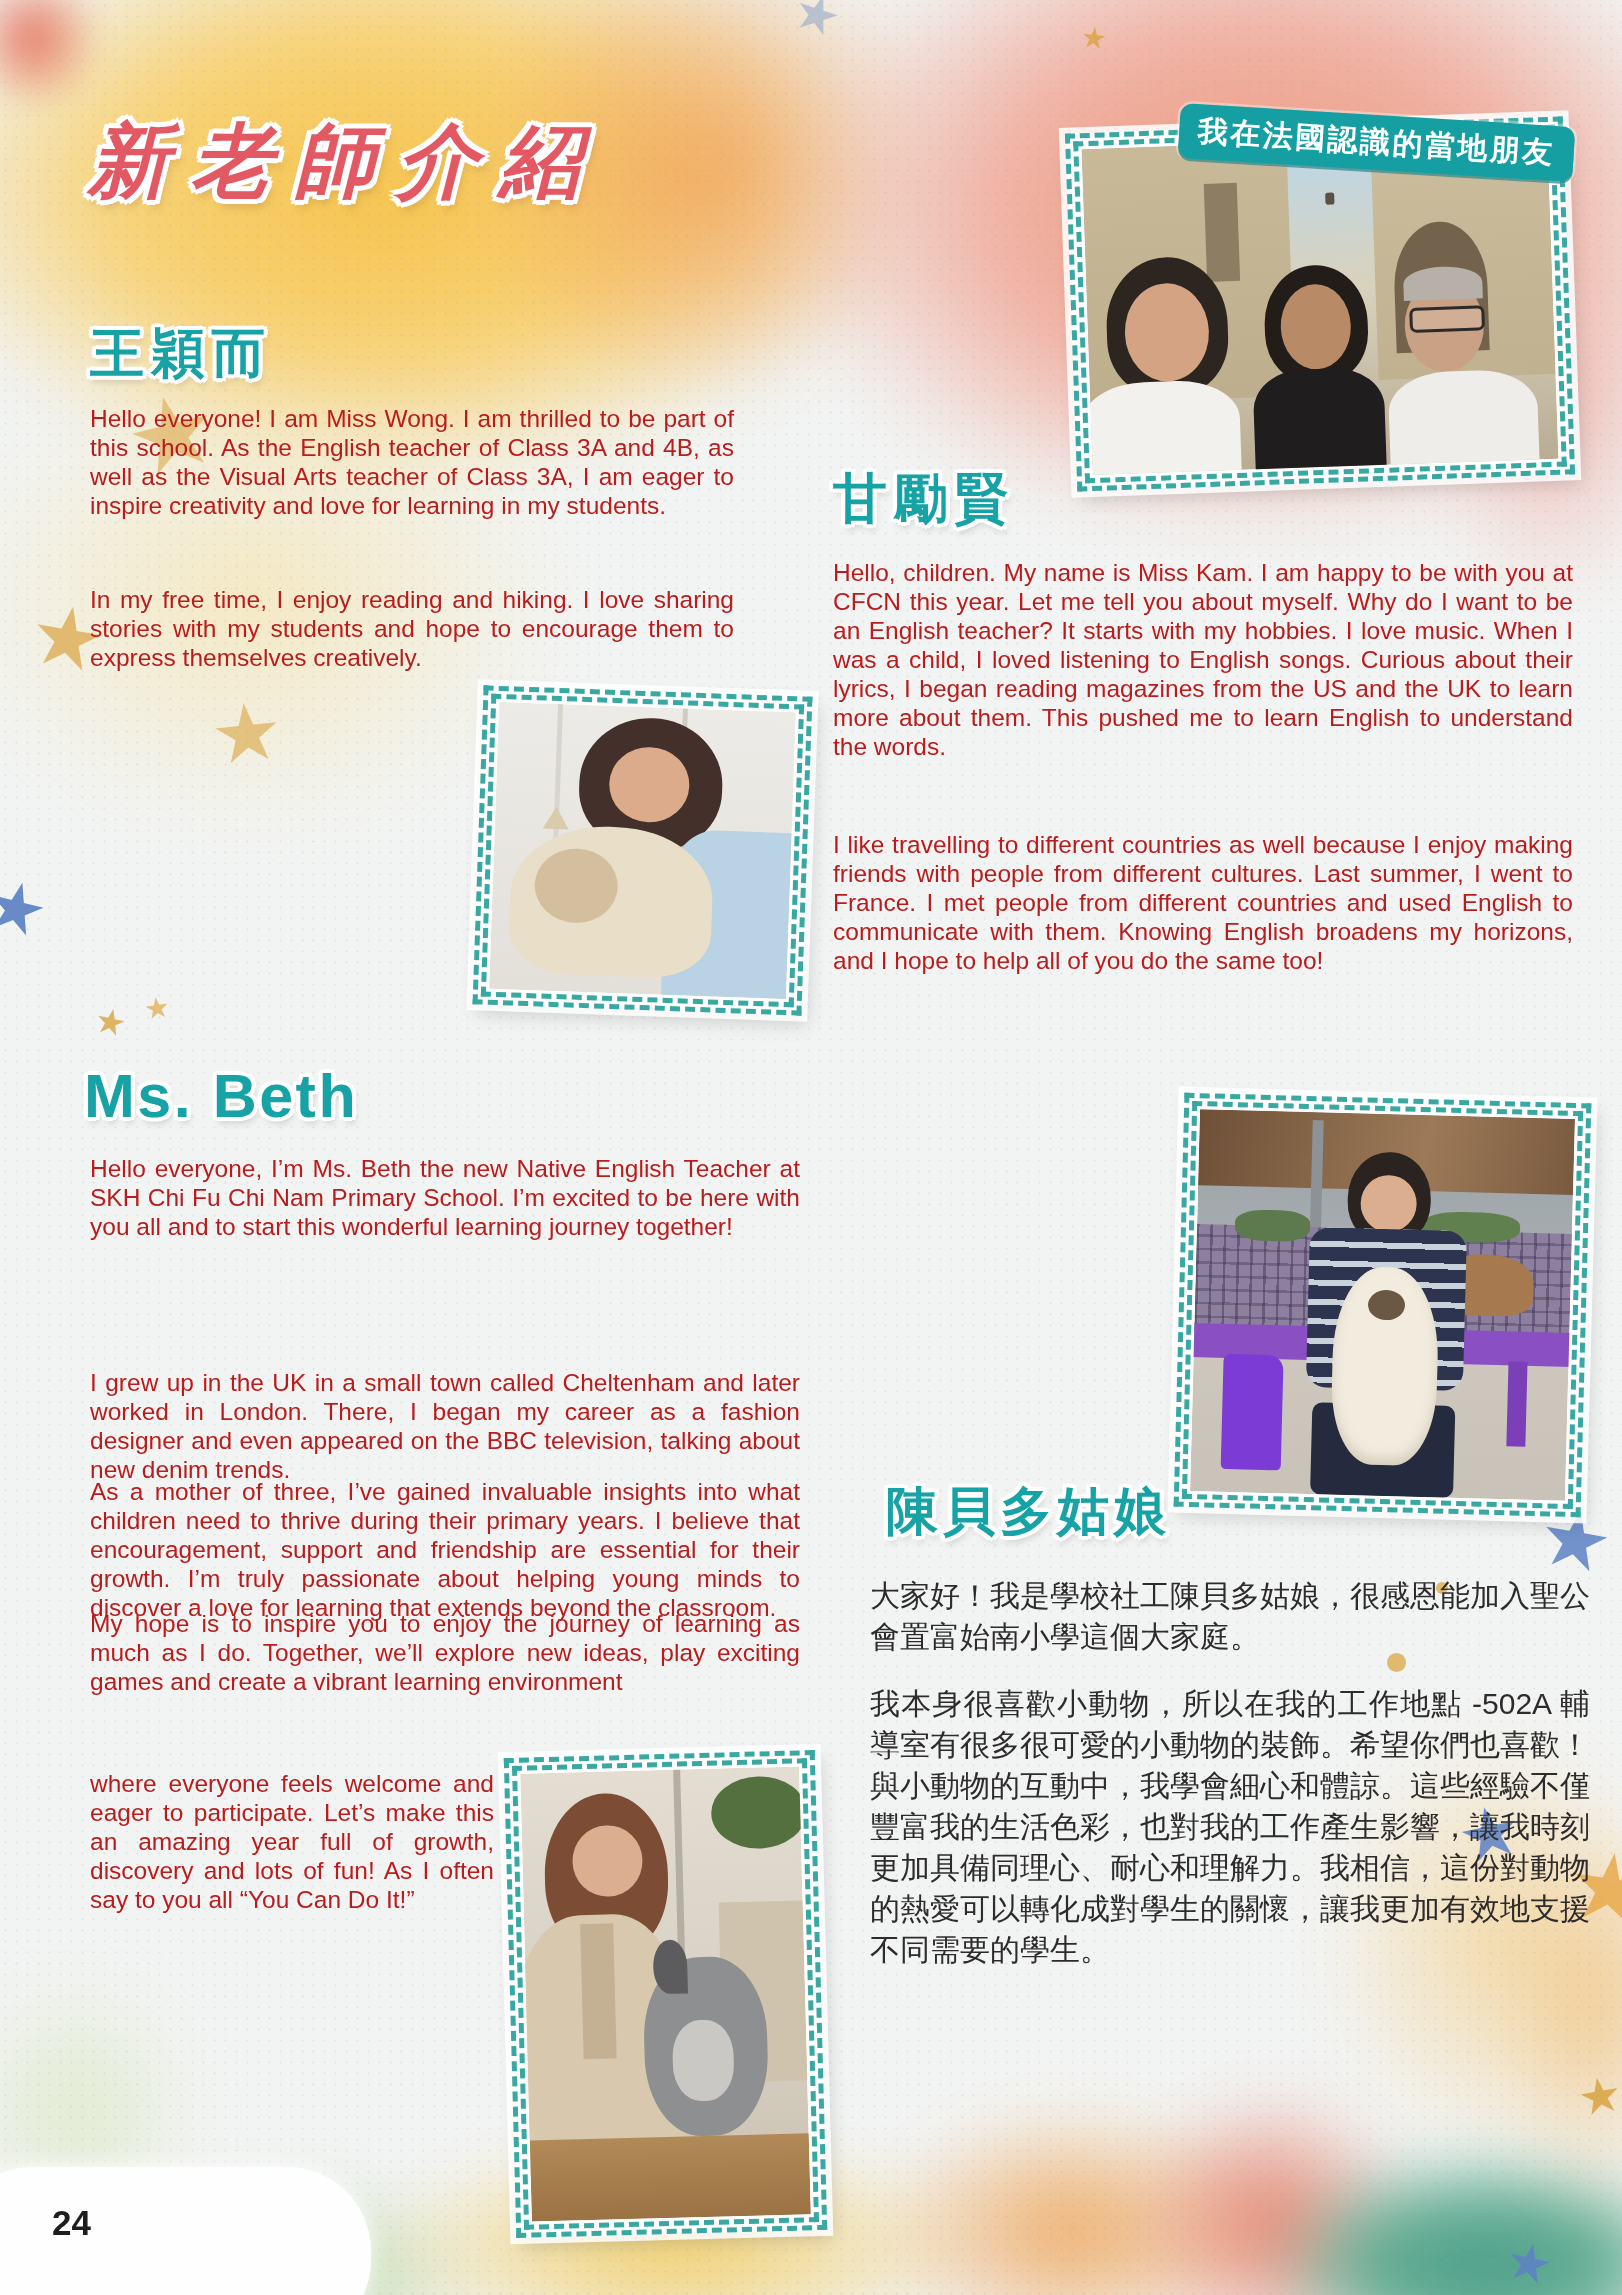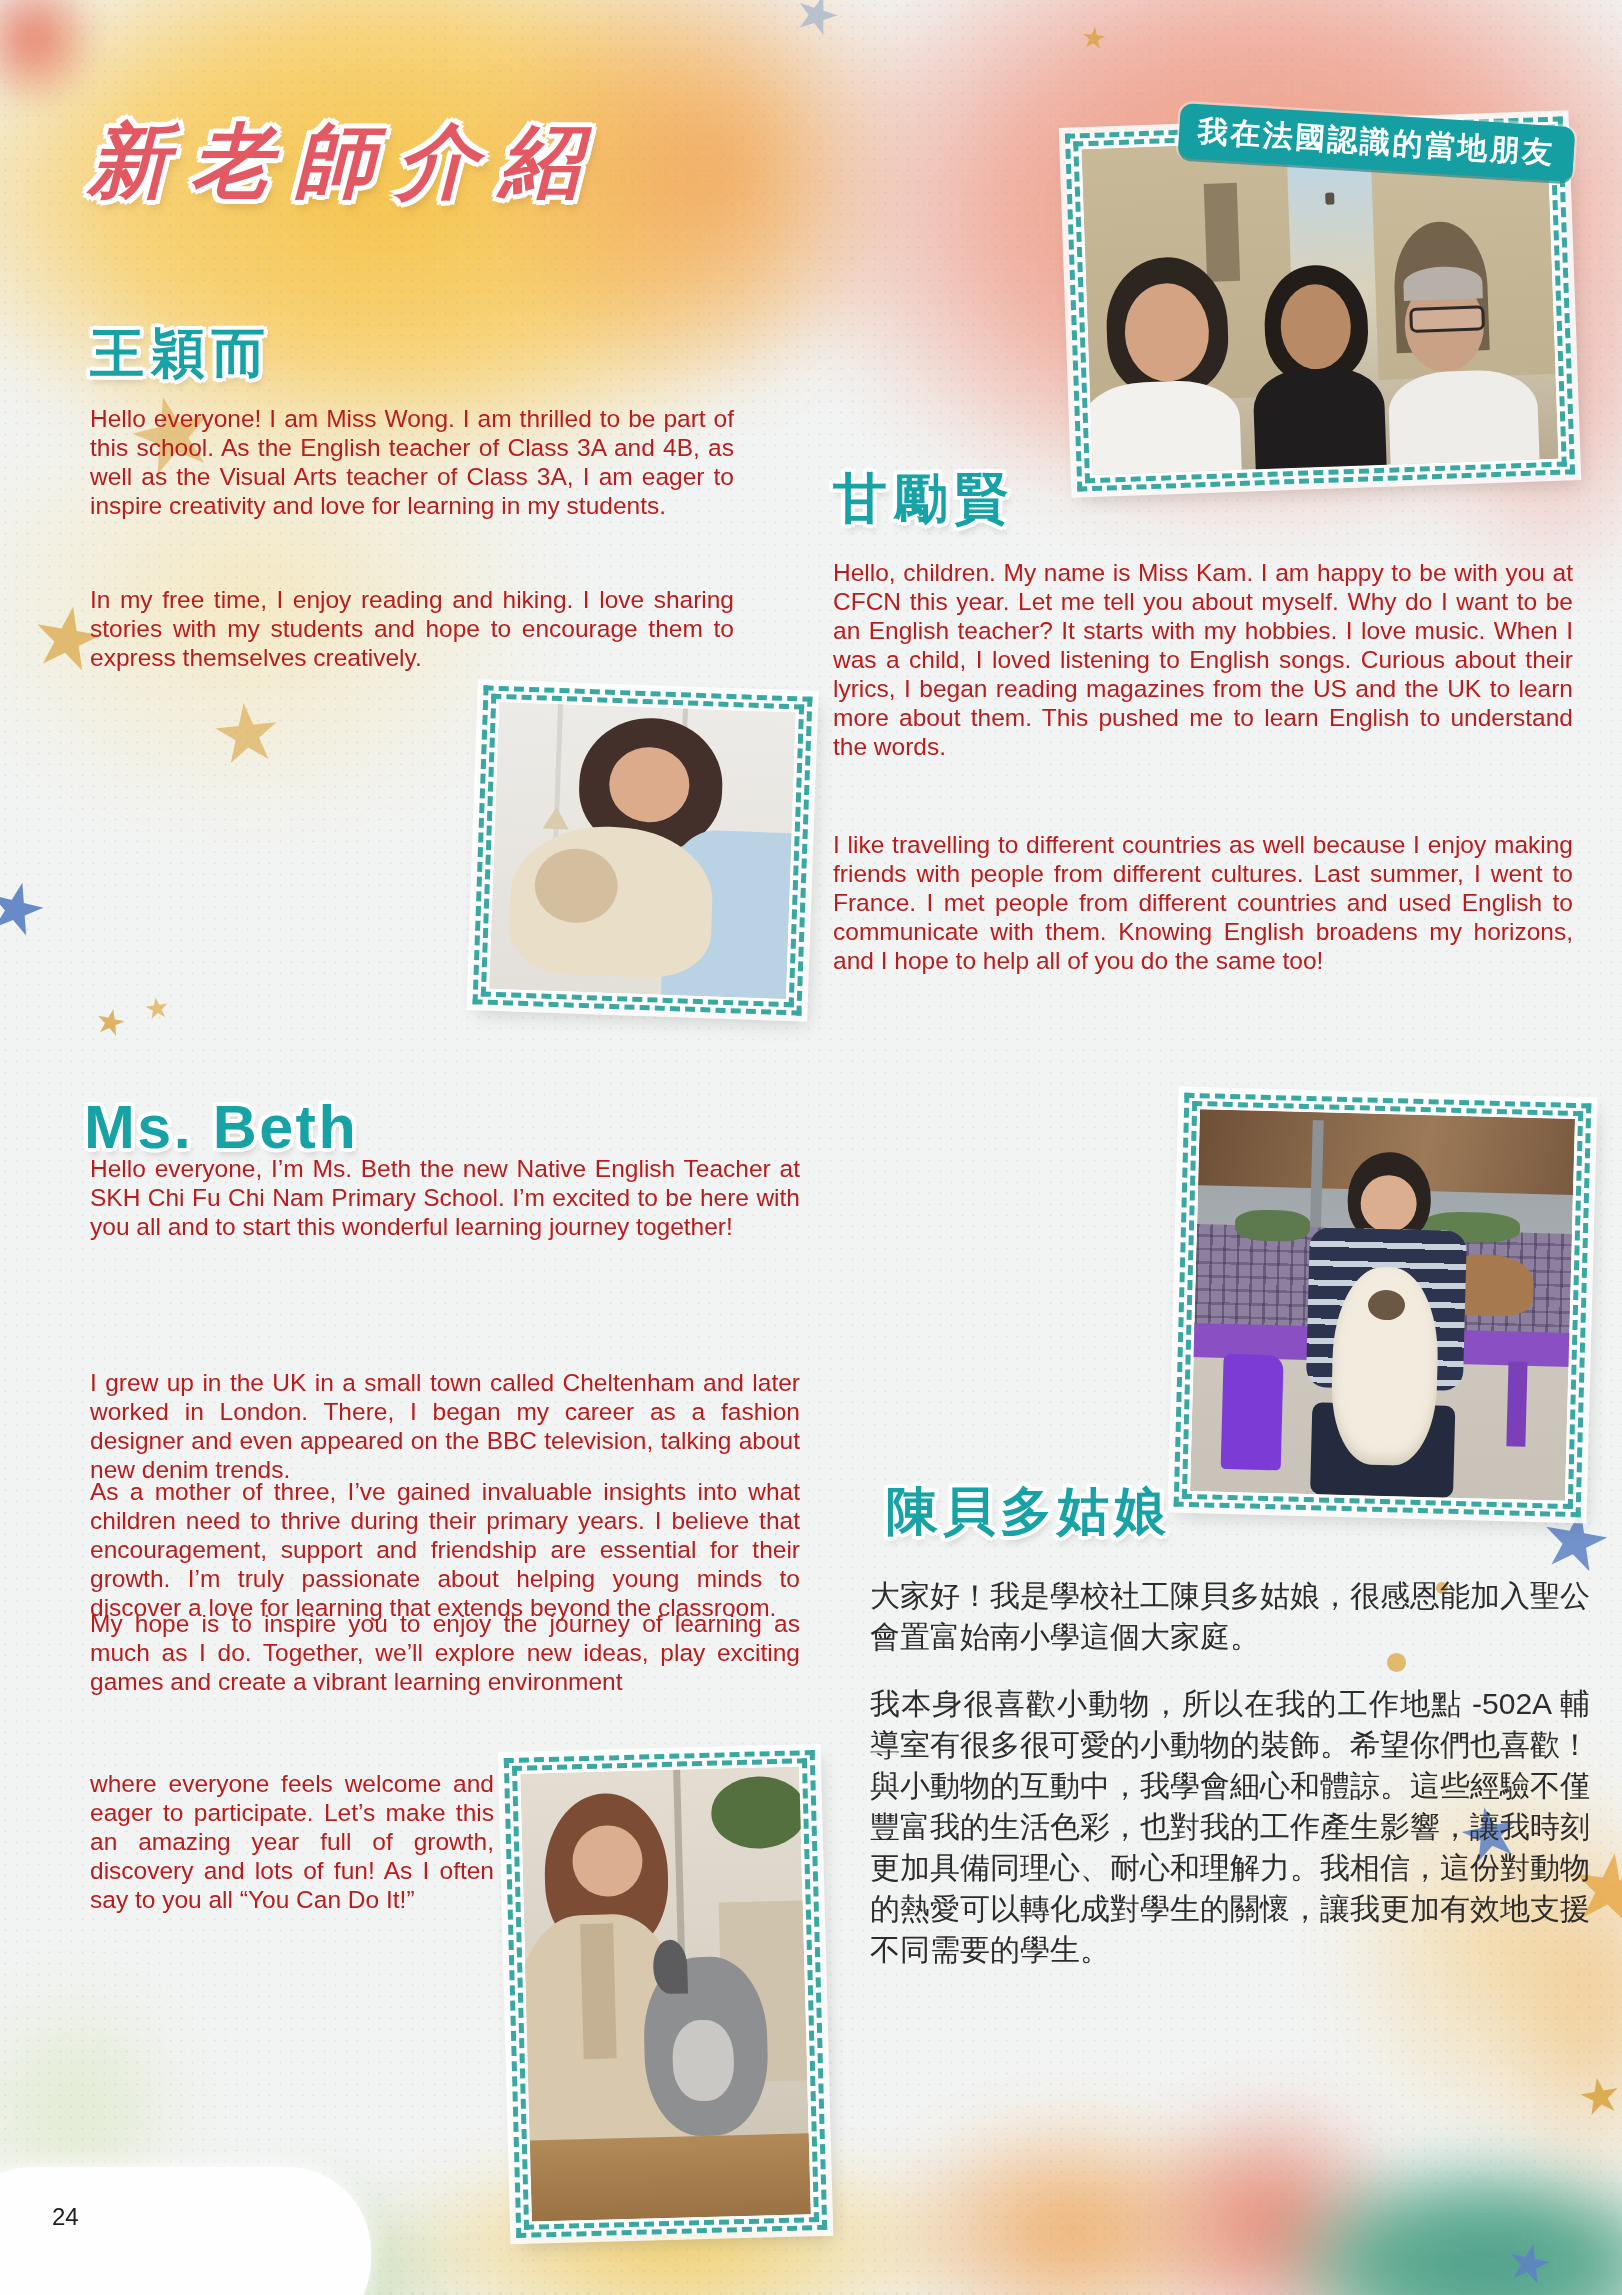--- a/index.html
+++ b/index.html
@@ -35,21 +35,21 @@
     font-size:30px; font-weight:bold; letter-spacing:2.5px; padding:6.8px 18.6px; border-radius:12px;
     box-shadow:0 2.5px 0 rgba(12,110,112,.6), 0 0 0 2.5px rgba(255,255,255,.35); }
 
   
   .star { position:absolute; z-index:2; line-height:1; opacity:.85; }
   .dot  { position:absolute; z-index:2; border-radius:50%; }
 
   
   .page-tab { position:absolute; z-index:3; background:#fefefe; border-radius:84px;
     box-shadow:0 0 25px rgba(255,255,255,.9); }
-  .page-num { position:absolute; z-index:4; font-size:24px; font-weight:normal; color:#1d1d1f; }
+  .page-num { position:absolute; z-index:4; font-size:35px; font-weight:bold; color:#1d1d1f; }
 </style>
 </head>
 <body>
 
 <div class="page">
 
   <div class="wash" style="left:-101px;top:-101px;width:972px;height:591px;background:radial-gradient(closest-side,#f6c44e,#f7d277 55%,rgba(247,210,119,0));"></div>
   <div class="wash" style="left:473px;top:-68px;width:473px;height:473px;background:radial-gradient(closest-side,#f1a35a,rgba(241,163,90,0));opacity:.85;"></div>
   <div class="wash" style="left:777px;top:-118px;width:972px;height:659px;background:radial-gradient(closest-side,#ec9a80,#f0b2a4 55%,rgba(240,178,164,0));"></div>
   <div class="wash" style="left:1419px;top:220px;width:270px;height:389px;background:radial-gradient(closest-side,#efb3ab,rgba(239,179,171,0));opacity:.8;"></div>
@@ -121,21 +121,21 @@
       <div class="shape" style="left:69%;top:52%;width:15%;height:6%;border:3.4px solid #2c2a28;border-radius:6.8px;background:rgba(255,255,255,.15);"></div>
       <div class="shape" style="left:64%;top:72%;width:32%;height:30%;background:#eeedea;border-radius:40% 40% 0 0;"></div>
     </div>
   </div>
   <div class="caption-badge" style="left:1179px;top:115px;transform:rotate(3.5deg);">我在法國認識的當地朋友</div>
 
   <div class="sec-name" style="left:833px;top:463px;font-size:54px;letter-spacing:6.8px;">甘勵賢</div>
   <div class="para-en" style="left:833px;top:558px;width:740px;">Hello, children. My name is Miss Kam. I am happy to be with you at CFCN this year. Let me tell you about myself. Why do I want to be an English teacher? It starts with my hobbies. I love music. When I was a child, I loved listening to English songs. Curious about their lyrics, I began reading magazines from the US and the UK to learn more about them. This pushed me to learn English to understand the words.</div>
   <div class="para-en" style="left:833px;top:830px;width:740px;">I like travelling to different countries as well because I enjoy making friends with people from different cultures. Last summer, I went to France. I met people from different countries and used English to communicate with them. Knowing English broadens my horizons, and I hope to help all of you do the same too!</div>
 
-  <div class="sec-name" style="left:84px;top:1061px;font-size:61px;letter-spacing:2.5px;margin-top:31px;">Ms. Beth</div>
+  <div class="sec-name" style="left:84px;top:1061px;font-size:61px;letter-spacing:2.5px;">Ms. Beth</div>
   <div class="para-en" style="left:90px;top:1154px;width:710px;">Hello everyone, I’m Ms. Beth the new Native English Teacher at SKH Chi Fu Chi Nam Primary School. I’m excited to be here with you all and to start this wonderful learning journey together!</div>
   <div class="para-en" style="left:90px;top:1320px;width:710px;margin-top:48px;">I grew up in the UK in a small town called Cheltenham and later worked in London. There, I began my career as a fashion designer and even appeared on the BBC television, talking about new denim trends.</div>
   <div class="para-en" style="left:90px;top:1477px;width:710px;">As a mother of three, I’ve gained invaluable insights into what children need to thrive during their primary years. I believe that encouragement, support and friendship are essential for their growth. I’m truly passionate about helping young minds to discover a love for learning that extends beyond the classroom.</div>
   <div class="para-en" style="left:90px;top:1609px;width:710px;">My hope is to inspire you to enjoy the journey of learning as much as I do. Together, we’ll explore new ideas, play exciting games and create a vibrant learning environment</div>
   <div class="para-en" style="left:90px;top:1769px;width:404px;">where everyone feels welcome and eager to participate. Let’s make this an amazing year full of growth, discovery and lots of fun! As I often say to you all “You Can Do It!”</div>
 
   <div class="photo-frame" style="left:510px;top:1754px;width:279px;height:448px;transform:rotate(-1.5deg);">
     <div class="photo-art">
       <div class="shape" style="inset:0;background:linear-gradient(180deg,#e3ddd2 0%,#d6cfc2 60%,#c9bfae 100%);"></div>
       <div class="shape" style="left:55%;top:0;width:6.8px;height:70%;background:#b5aea1;"></div>

